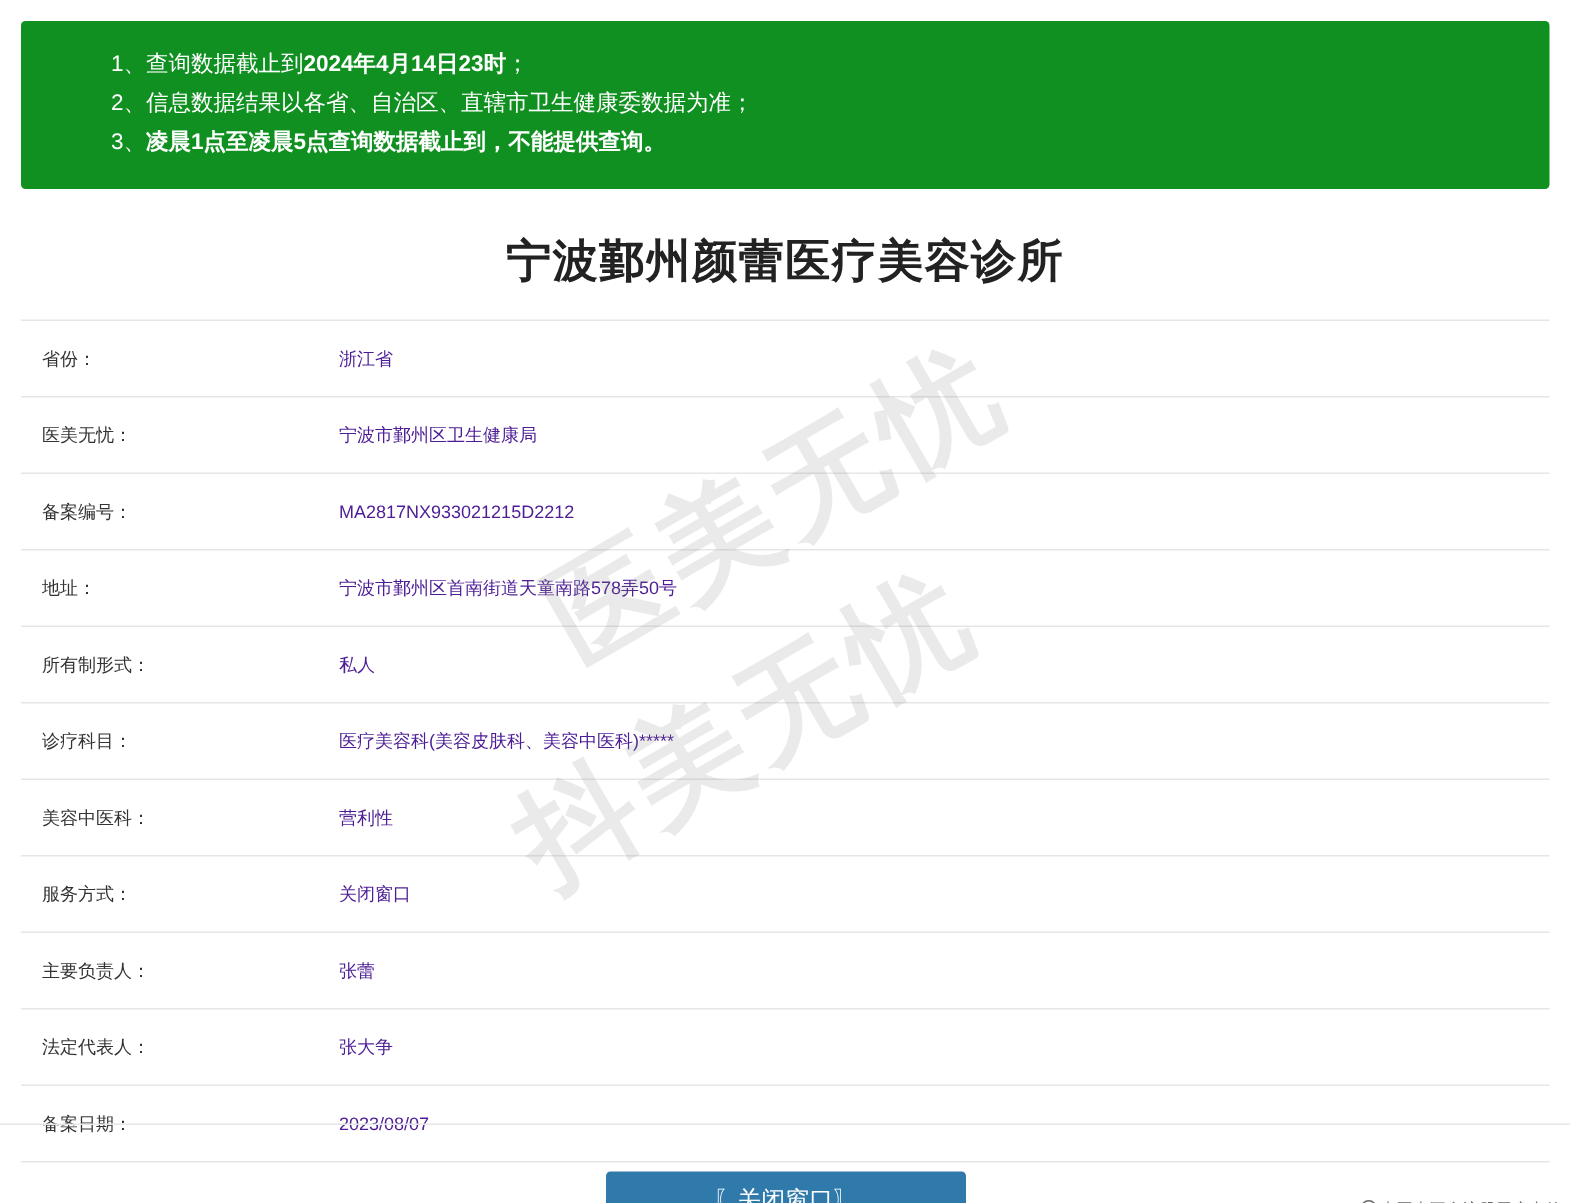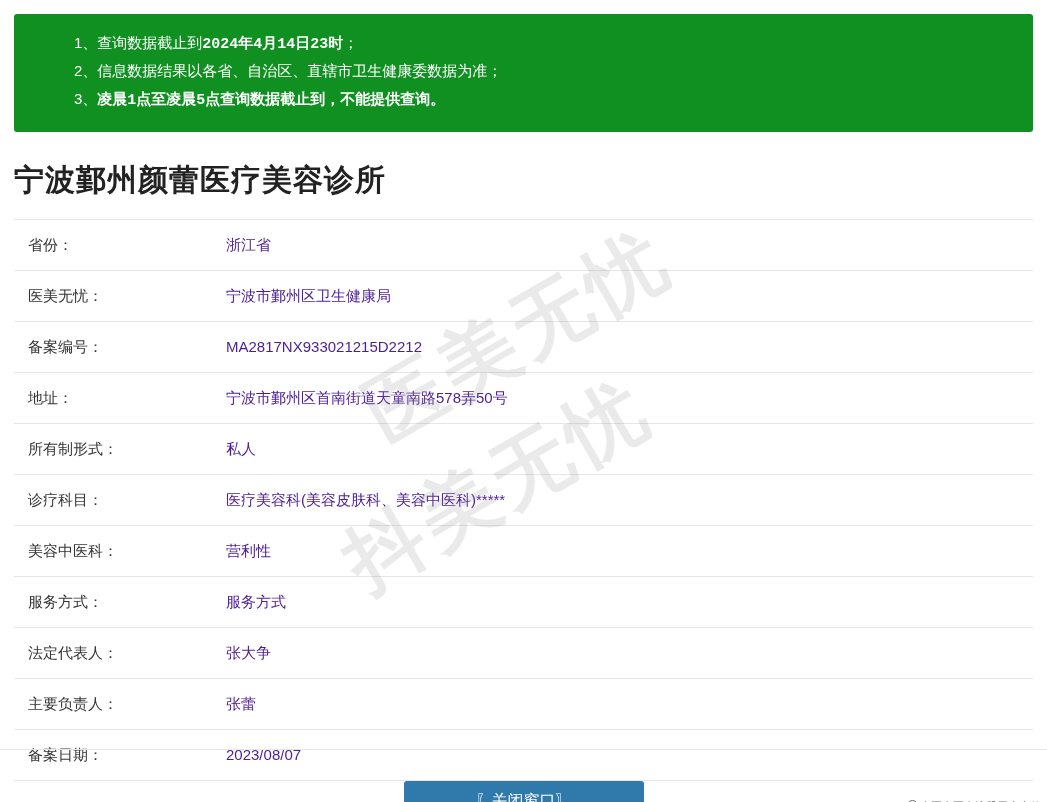--- a/index.html
+++ b/index.html
@@ -36,25 +36,25 @@
   .notice-line {
     font-size: 15px;
     line-height: 26px;
     white-space: nowrap;
   }
   .notice-line .idx {
     letter-spacing: 0;
   }
   .notice-line b {
     font-weight: bold;
-    font-family: Liberation Mono, monospace;
   }
 
   
   .title {
+    text-align: center;
     font-size: 30px;
     font-weight: bold;
     color: #222;
     letter-spacing: 1px;
     margin: 28px 0 18px 0;
   }
 
   
   .info-table {
     width: 1019px;
@@ -62,21 +62,21 @@
     table-layout: fixed;
   }
   .info-table tr {
     border-bottom: 1px solid #e6e6e6;
   }
   .info-table tr:first-child {
     border-top: 1px solid #e6e6e6;
   }
   .info-table td {
     padding: 14px 0 14px 0;
-    font-size: 15px;
+    font-size: 12px;
     color: #333;
     vertical-align: middle;
     line-height: 22px;
   }
   .info-table td.label {
     width: 192px;
     padding-left: 14px;
     color: #333;
   }
   .info-table td.value {
@@ -191,29 +191,29 @@
       <tr>
         <td class="label">诊疗科目：</td>
         <td class="value">医疗美容科(美容皮肤科、美容中医科)*****</td>
       </tr>
       <tr>
         <td class="label">美容中医科：</td>
         <td class="value">营利性</td>
       </tr>
       <tr>
         <td class="label">服务方式：</td>
-        <td class="value">服务方式</td>
+        <td class="value">关闭窗口</td>
+      </tr>
+      <tr>
+        <td class="label">主要负责人：</td>
+        <td class="value">张蕾</td>
       </tr>
       <tr>
         <td class="label">法定代表人：</td>
         <td class="value">张大争</td>
-      </tr>
-      <tr>
-        <td class="label">主要负责人：</td>
-        <td class="value">张蕾</td>
       </tr>
       <tr>
         <td class="label">备案日期：</td>
         <td class="value">2023/08/07</td>
       </tr>
     </tbody>
   </table>
 
   <div class="footer">
     <button class="close-btn">〖关闭窗口〗</button>

